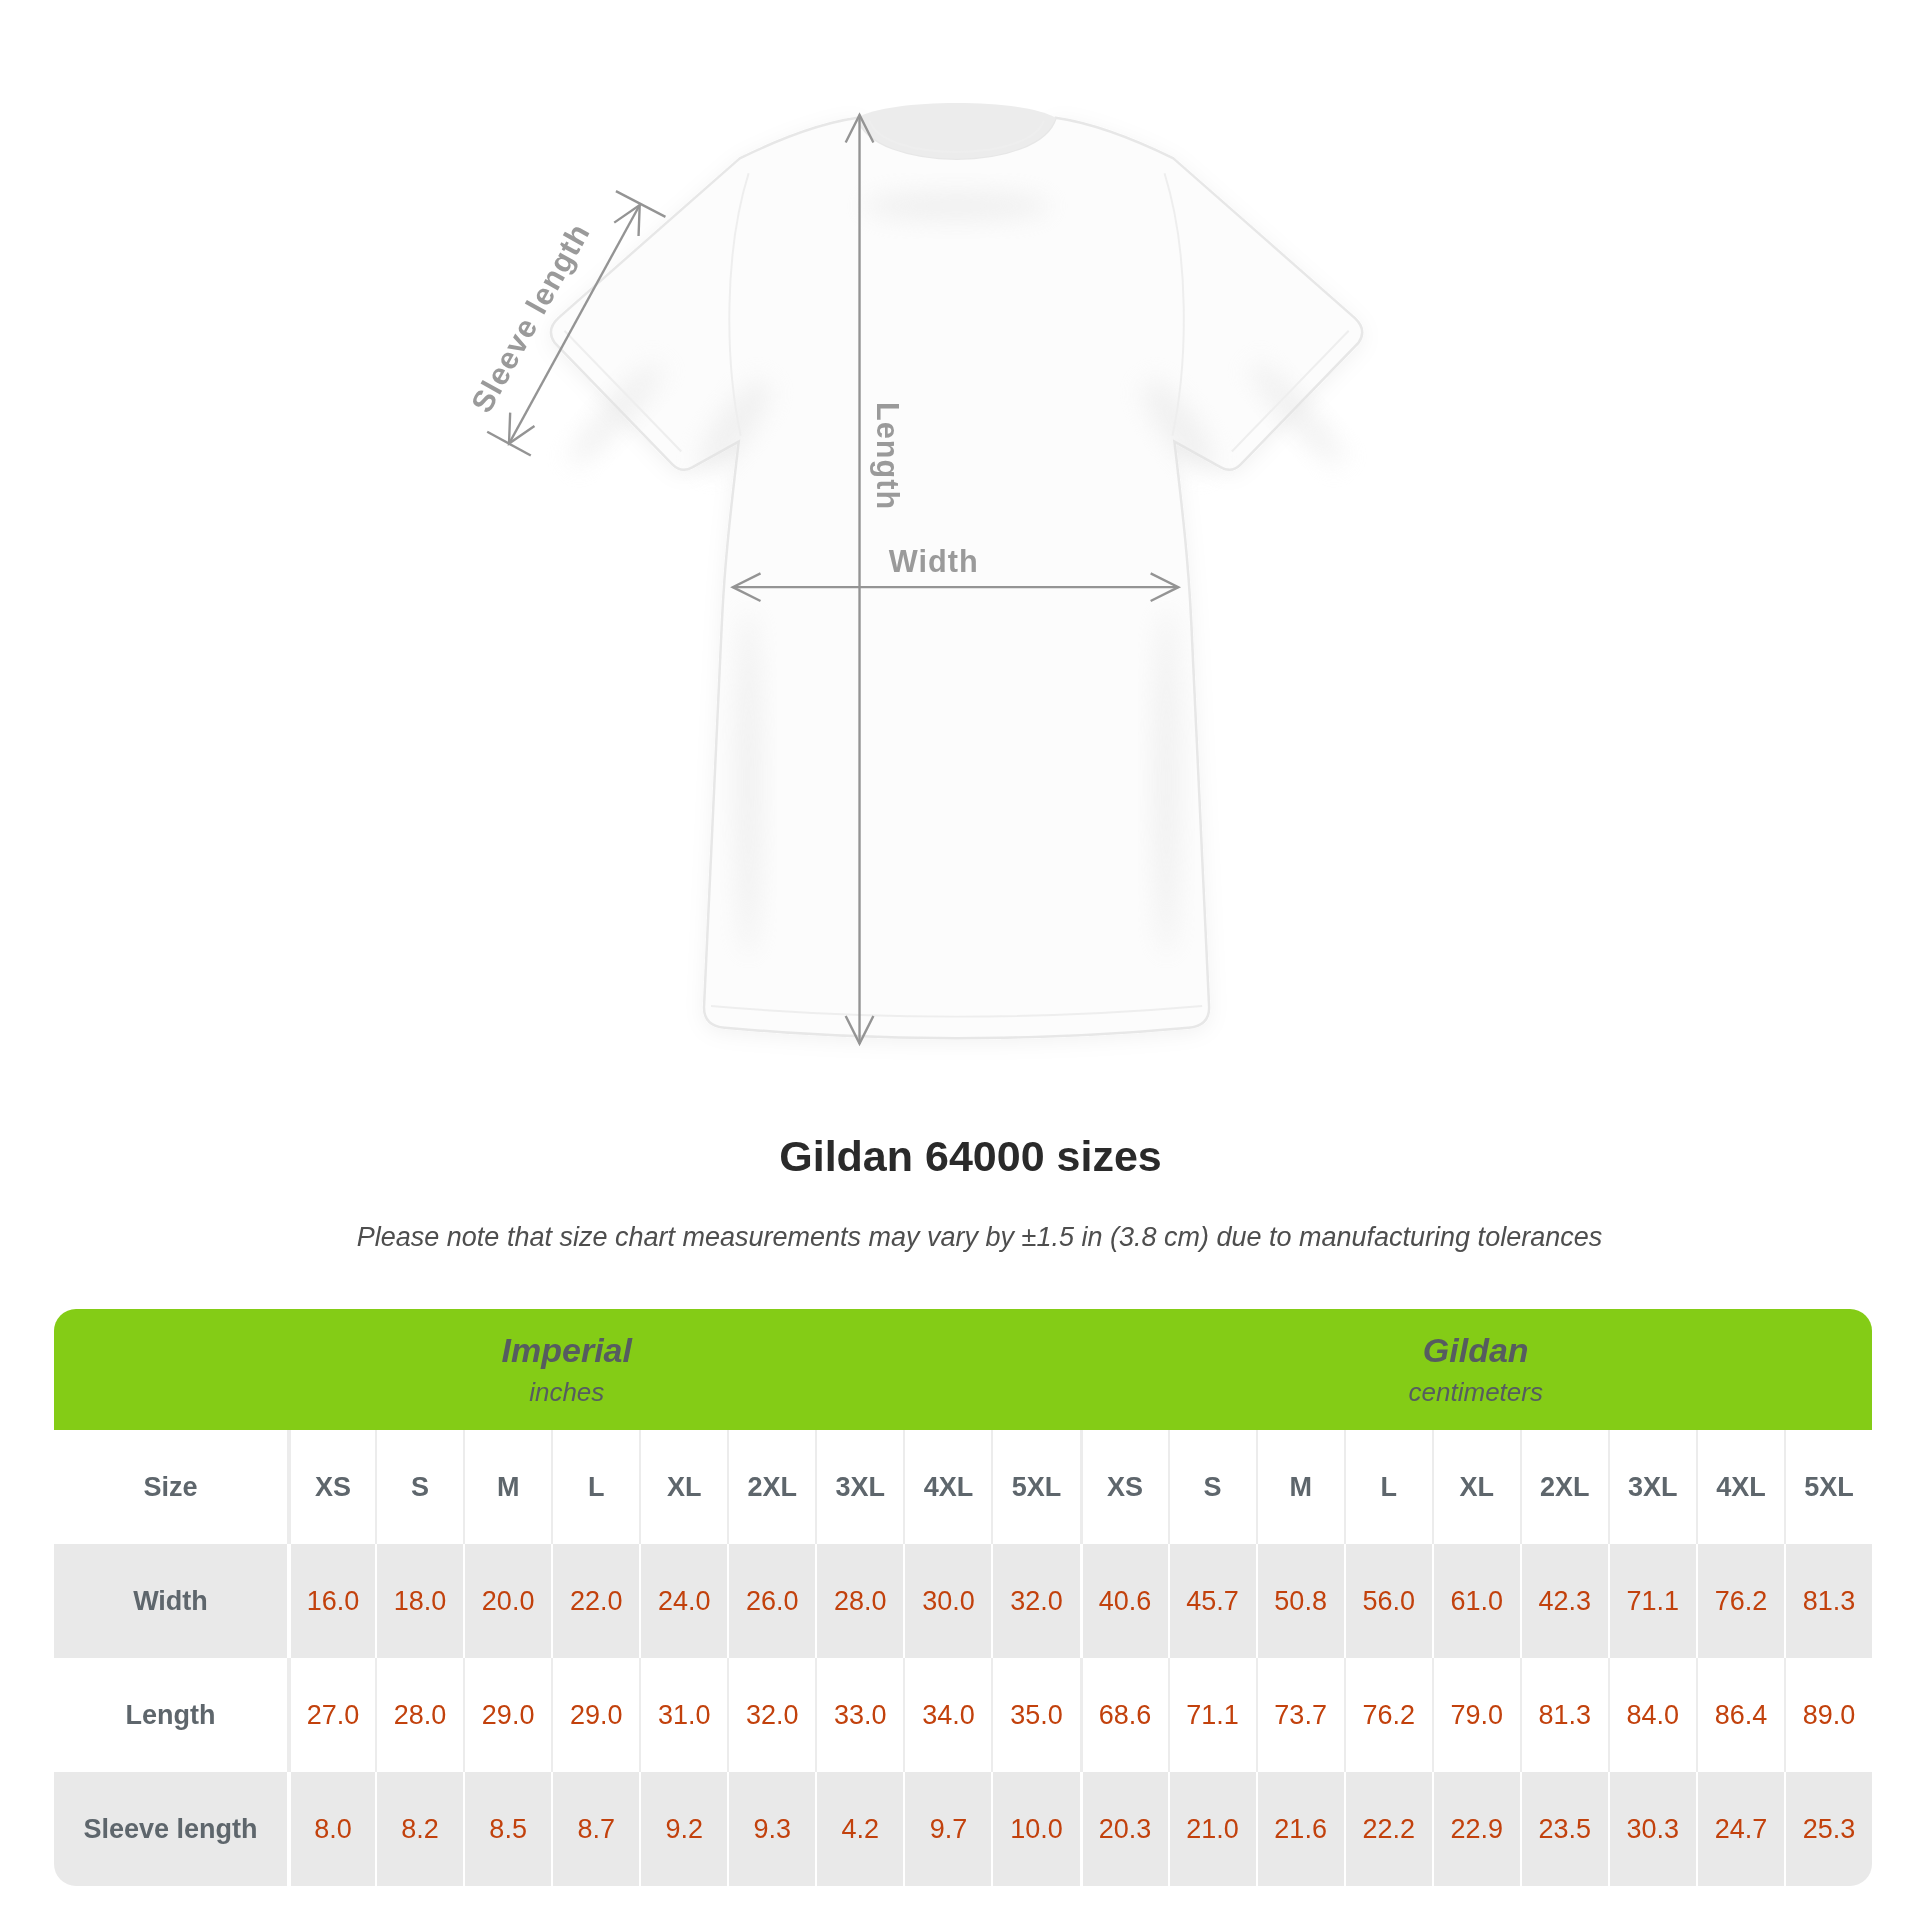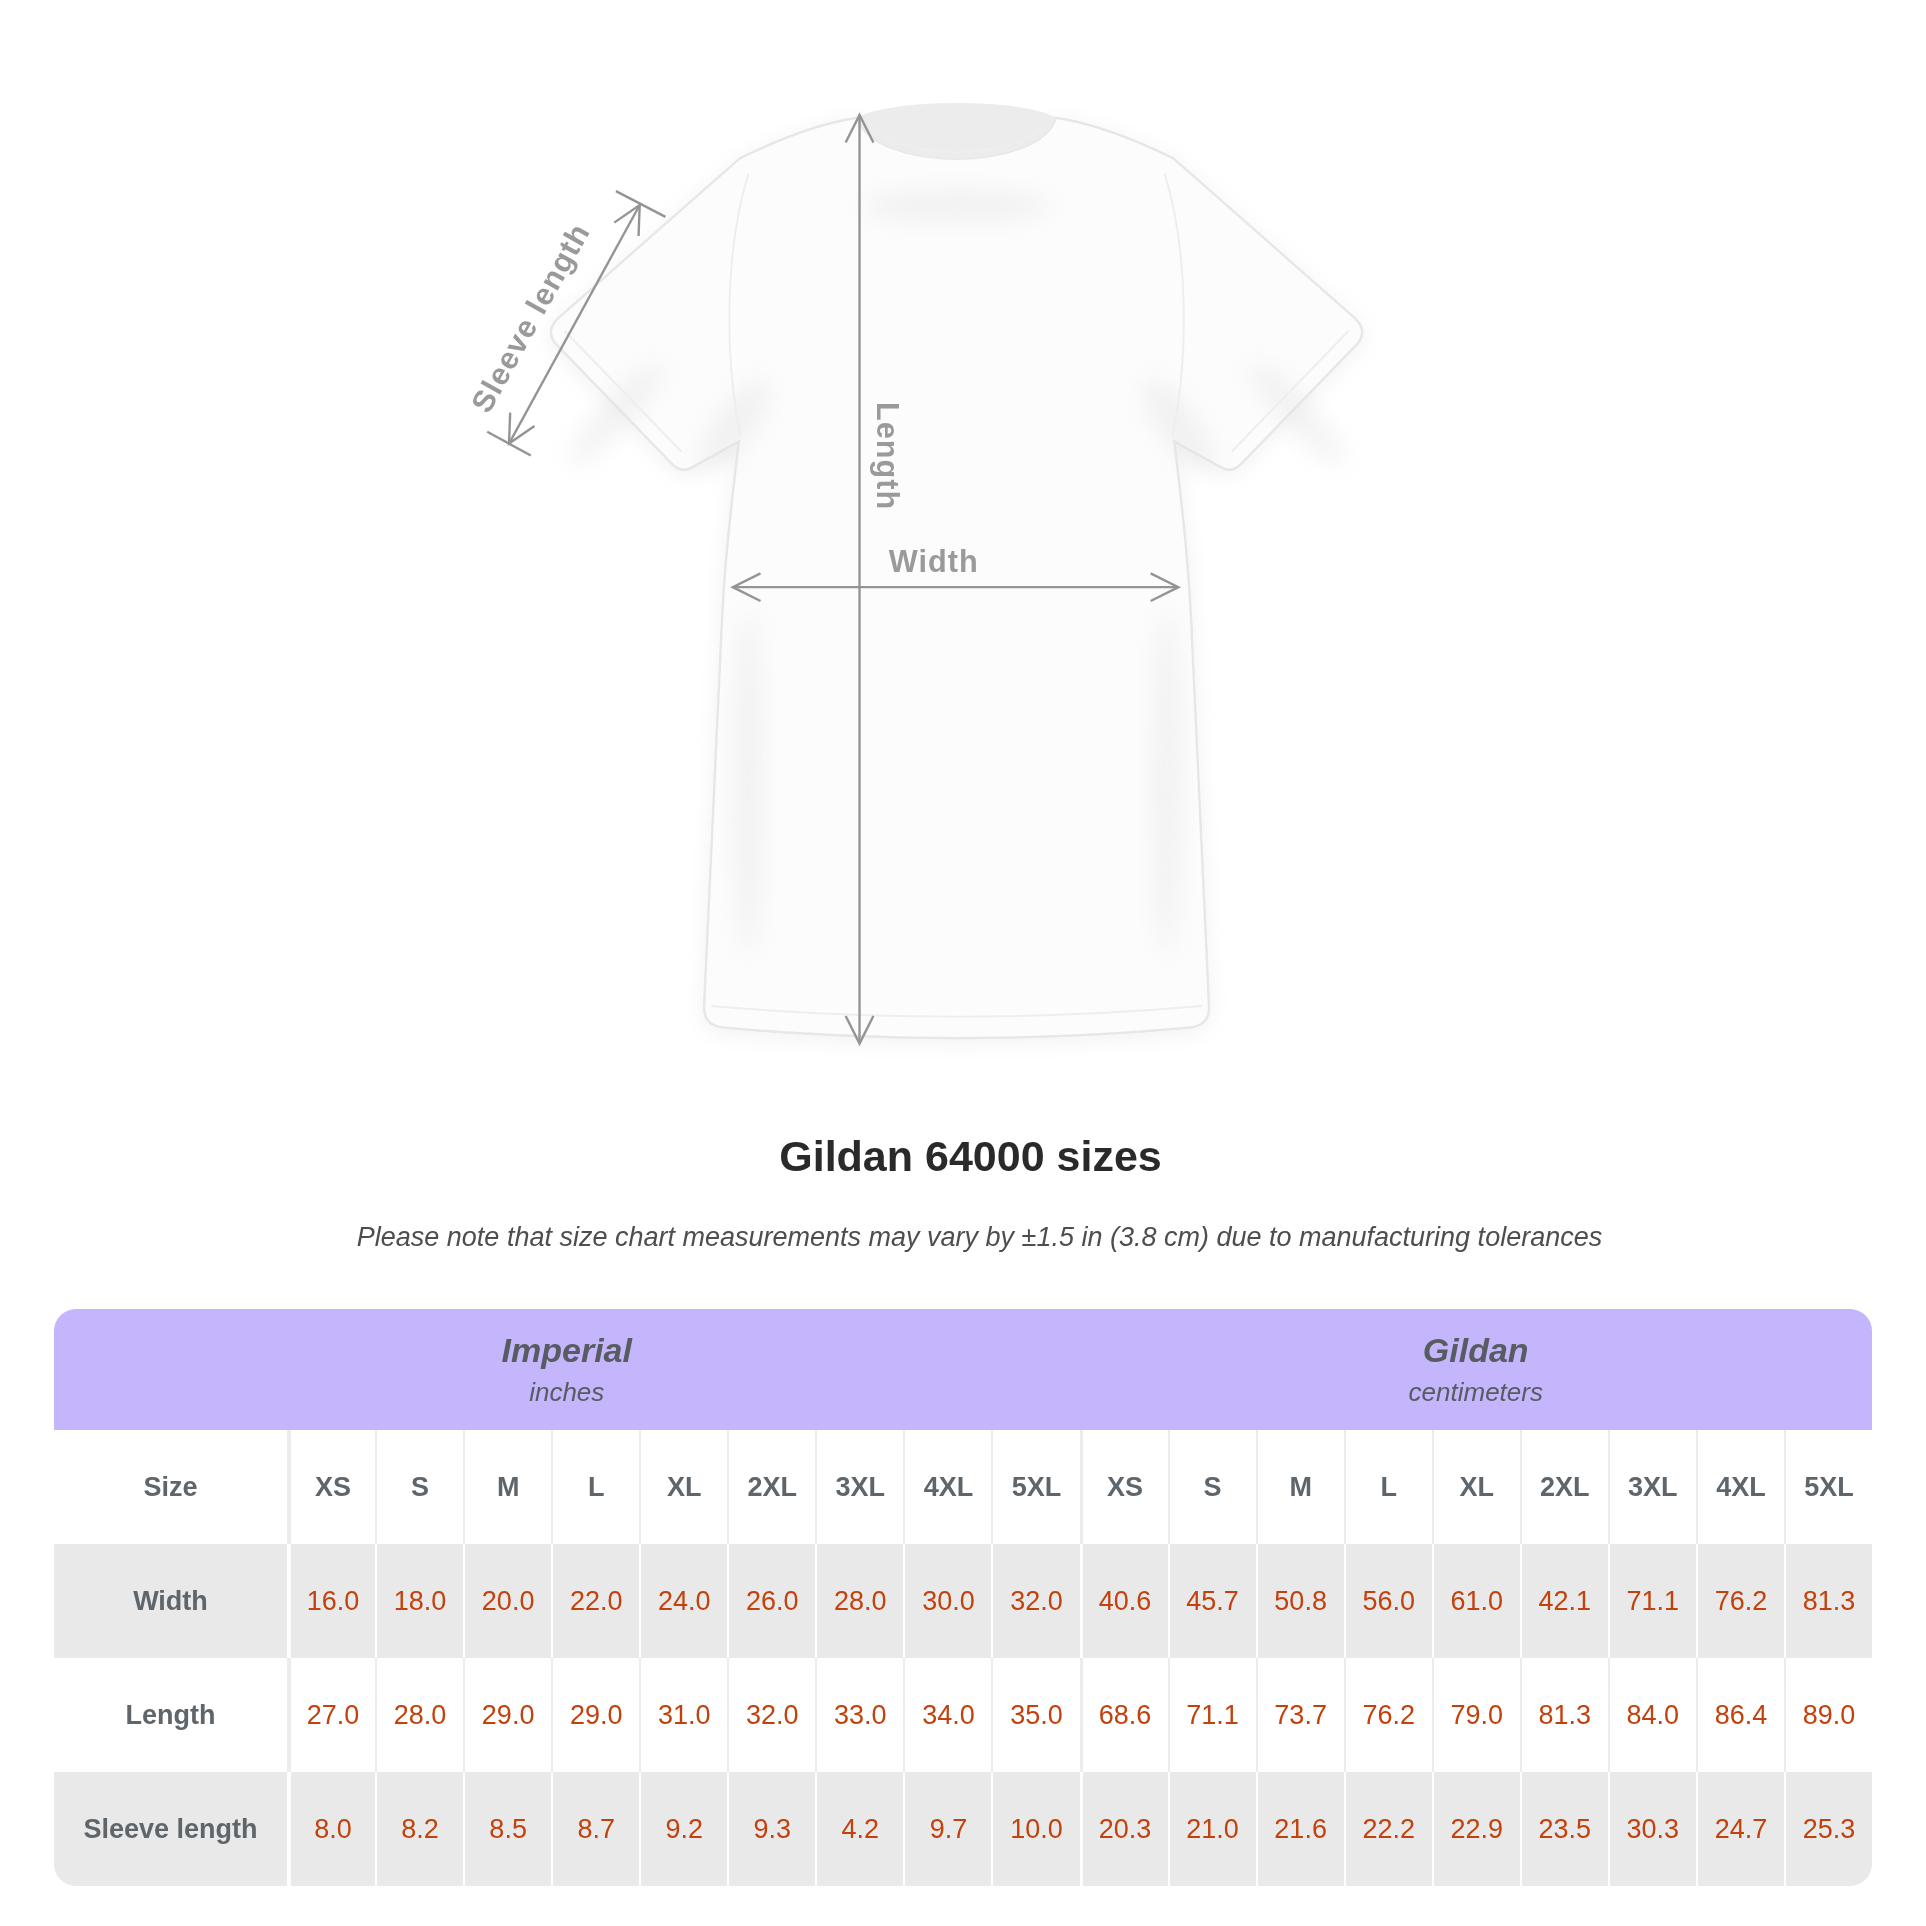--- a/index.html
+++ b/index.html
@@ -28,21 +28,21 @@
     position:absolute;top:1206px;left:0;width:1927px;margin:16px;
     text-align:center;font-size:27px;font-style:italic;color:#4e4e4e;
   }
 
   
   .size-table{
     position:absolute;top:1309px;left:54px;width:1818px;
     display:grid;grid-template-columns:233px repeat(18,1fr);
     grid-template-rows:121px;grid-auto-rows:114px;
   }
-  .band{grid-row:1;background:#c4b5fd;display:flex;flex-direction:column;
+  .band{grid-row:1;background:#84cc16;display:flex;flex-direction:column;
     align-items:center;justify-content:center;gap:7px;}
   .band-left{grid-column:1/11;border-top-left-radius:22px;}
   .band-right{grid-column:11/20;border-top-right-radius:22px;}
   .band-name{font-size:34px;font-weight:bold;font-style:italic;color:#565c60;}
   .band-unit{font-size:26px;font-style:italic;color:#565c60;}
 
   .cell{display:flex;align-items:center;justify-content:center;font-size:27px;box-sizing:border-box;background:#fff;}
   .cell.hdr,.cell.lbl{font-weight:bold;color:#5e666c;}
   .cell.val{color:#c2410c;font-weight:normal;}
   .cell.gray{background:#e9e9e9;}
@@ -160,21 +160,21 @@
       <div class="cell val sep gray">24.0</div>
       <div class="cell val sep gray">26.0</div>
       <div class="cell val sep gray">28.0</div>
       <div class="cell val sep gray">30.0</div>
       <div class="cell val sep gray">32.0</div>
       <div class="cell val sep gray sep-group">40.6</div>
       <div class="cell val sep gray">45.7</div>
       <div class="cell val sep gray">50.8</div>
       <div class="cell val sep gray">56.0</div>
       <div class="cell val sep gray">61.0</div>
-      <div class="cell val sep gray">42.1</div>
+      <div class="cell val sep gray">42.3</div>
       <div class="cell val sep gray">71.1</div>
       <div class="cell val sep gray">76.2</div>
       <div class="cell val sep gray">81.3</div>
       <div class="cell lbl">Length</div>
       <div class="cell val sep sep-strong">27.0</div>
       <div class="cell val sep">28.0</div>
       <div class="cell val sep">29.0</div>
       <div class="cell val sep">29.0</div>
       <div class="cell val sep">31.0</div>
       <div class="cell val sep">32.0</div>

